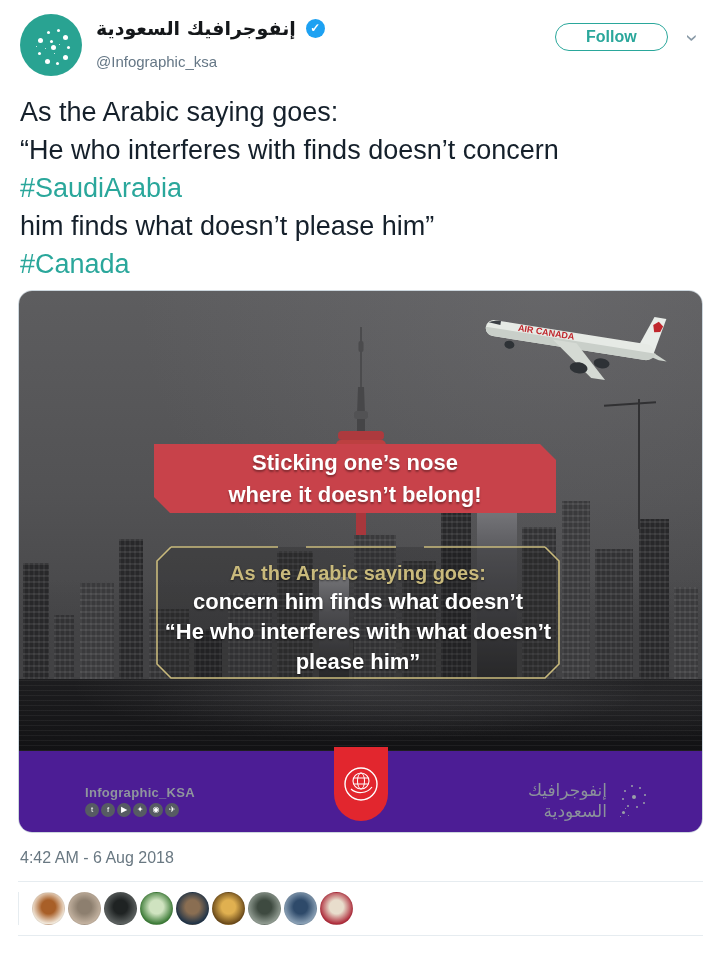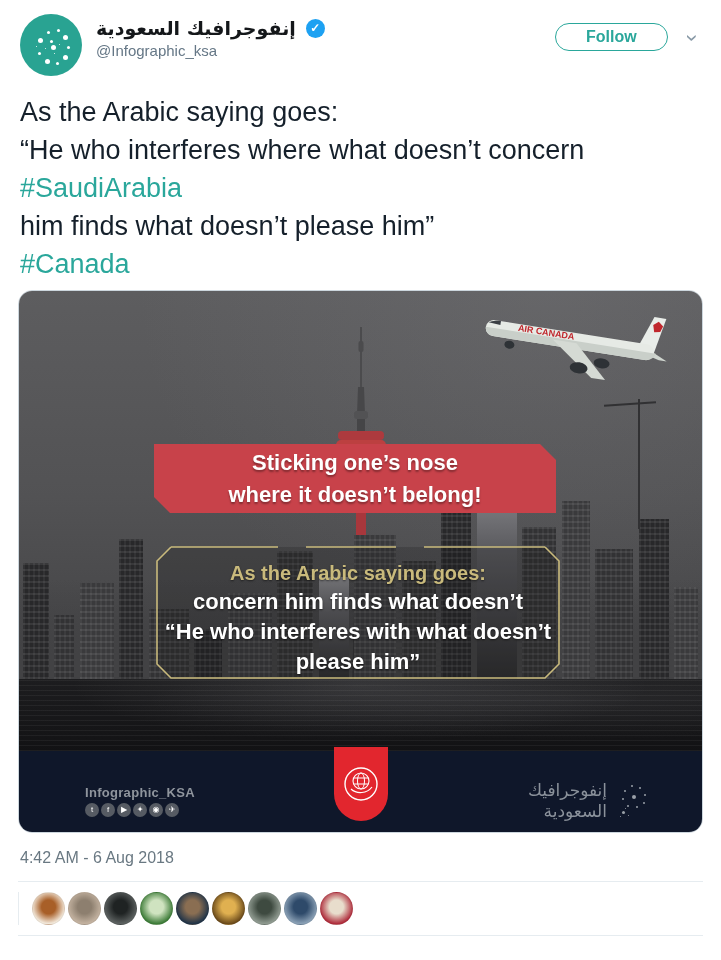--- a/index.html
+++ b/index.html
@@ -17,21 +17,21 @@
                 12px -10px 0 0 #fff, 15px 0px 0 -1px #fff, 12px 10px 0 0 #fff,
                 4px 16px 0 -1px #fff, -6px 14px 0 0 #fff, -14px 6px 0 -1px #fff,
                 -17px -1px 0 -2px #fff, -2px -6px 0 -1px #fff, 6px -3px 0 -2px #fff,
                 1px 6px 0 -2px #fff, -8px 1px 0 -2px #fff; }
   .names { margin-left:14px; padding-top:3px; }
   .nrow { display:flex; align-items:center; }
   .dispname { font-size:19px; font-weight:bold; color:#14171a; cursor:pointer; }
   .badge { width:19px; height:19px; border-radius:50%; background:var(--verified,#1DA1F2);
            color:#fff; font-size:12px; line-height:19px; text-align:center; font-weight:bold;
            margin-left:10px; }
-  .handle { font-size:15px; color:#657786; margin-top:3px; }
+  .handle { font-size:15px; color:#657786; margin-top:14px; }
   .spacer { flex:1; }
   .follow-btn { margin-top:9px; height:28px; padding:0 30px; border:1px solid var(--accent,#2AA79B);
                 border-radius:20px; background:#fff; color:var(--accent,#2AA79B);
                 font-size:16px; font-weight:bold; font-family:"Liberation Sans",sans-serif; cursor:pointer; }
   .caret { margin:17px 4px 0 20px; color:#8899a6; font-size:22px; display:inline-block;
            transform:rotate(90deg); cursor:pointer; line-height:14px; }
 
   
   .tweet-text { margin:17px 20px 0; font-size:27px; line-height:38px; color:#15202b; }
   .tweet-text .line { white-space:nowrap; }
@@ -85,21 +85,21 @@
   
   .quote { position:absolute; left:137px; top:255px; width:404px; height:133px; }
   .quote svg { position:absolute; left:0; top:0; }
   .quote .qtxt { position:relative; text-align:center; padding-top:13px; }
   .q-intro { color:var(--gold,#C9BA7C); font-size:20px; font-weight:bold; line-height:28px;
              text-shadow:0 1px 2px rgba(0,0,0,.5); }
   .q-line { color:#fff; font-size:22px; font-weight:bold; line-height:30px;
             text-shadow:0 1px 2px rgba(0,0,0,.6); }
 
   
-  .m-footer { height:83px; background:#0f172a; display:flex; align-items:center;
+  .m-footer { height:83px; background:#4c1d95; display:flex; align-items:center;
               justify-content:space-between; padding:16px 52px 0 66px; position:relative; }
   .brand-left { display:flex; flex-direction:column; }
   .brand-handle { font-size:13px; color:#8f959d; font-weight:bold; letter-spacing:.3px; }
   .sic-row { display:flex; gap:2px; margin-top:3px; }
   .sic { width:14px; height:14px; border-radius:50%; background:#565b63; color:#fff;
          font-size:8px; line-height:14px; text-align:center; overflow:hidden; }
   .brand-right { display:flex; align-items:center; }
   .brand-ar { text-align:right; font-size:17px; line-height:21px; color:#8b929b; }
   .logomark { width:34px; height:40px; position:relative; margin-left:9px; }
   .logomark::before { content:""; position:absolute; left:16px; top:14px; width:4px; height:4px;
@@ -142,21 +142,21 @@
     </div>
     <div class="handle">@Infographic_ksa</div>
   </div>
   <div class="spacer"></div>
   <button class="follow-btn">Follow</button>
   <span class="caret">›</span>
 </div>
 
 <div class="tweet-text">
   <div class="line">As the Arabic saying goes:</div>
-  <div class="line">“He who interferes where what doesn’t concern</div>
+  <div class="line">“He who interferes with finds doesn’t concern</div>
   <div class="line hashtag">#SaudiArabia</div>
   <div class="line">him finds what doesn’t please him”</div>
   <div class="line hashtag">#Canada</div>
 </div>
 
 <div class="media">
   <div class="photo">
     <div class="far-band"></div>
 
     <svg class="tower" width="80" height="360" viewBox="0 0 80 360">

